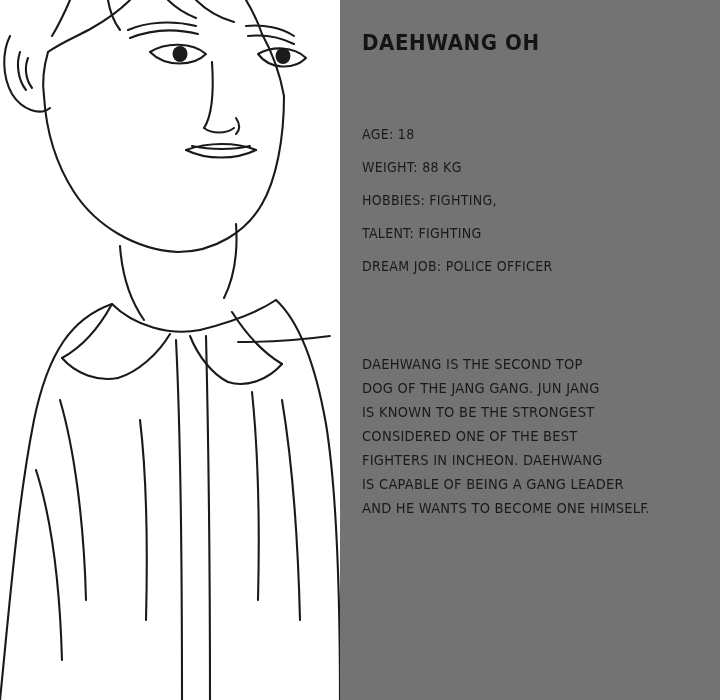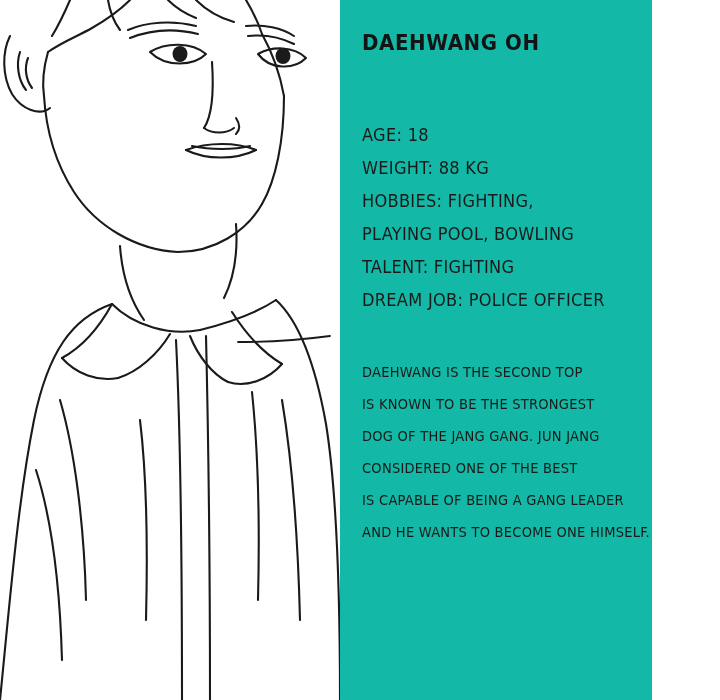--- a/index.html
+++ b/index.html
@@ -8,23 +8,23 @@
     background: #ffffff;
   }
   body {
     width: 720px;
     height: 700px;
     overflow: hidden;
     font-family: "Liberation Sans", sans-serif;
   }
   #page {
     position: relative;
-    width: 652px;
+    width: 720px;
     height: 700px;
-    background: #14b8a6;
+    background: #737373;
   }
 
   
   #artwork {
     position: absolute;
     left: 0;
     top: 0;
     width: 340px;
     height: 700px;
     overflow: hidden;
@@ -55,21 +55,21 @@
     white-space: nowrap;
   }
 
   .stats {
     position: absolute;
     left: 0;
     top: 118px;
     width: 330px;
   }
   .stat-line {
-    font-size: 18px;
+    font-size: 14px;
     color: #1a1a1a;
     line-height: 33px;
     letter-spacing: 0.3px;
     text-transform: uppercase;
     white-space: nowrap;
     font-family: "DejaVu Sans Condensed", "Liberation Sans", sans-serif;
   }
 
   .bio {
     position: absolute;
@@ -78,21 +78,20 @@
     width: 340px;
   }
   .bio-line {
     font-size: 14.5px;
     color: #1a1a1a;
     line-height: 24px;
     letter-spacing: 0.25px;
     text-transform: uppercase;
     white-space: nowrap;
     font-family: "DejaVu Sans Condensed", "Liberation Sans", sans-serif;
-    margin-top: 8px;
   }
 </style>
 </head>
 <body>
 
 <div id="page">
 
   <div id="artwork">
     <svg width="340" height="700" viewBox="0 0 340 700" xmlns="http://www.w3.org/2000/svg">
       <rect x="0" y="0" width="340" height="700" fill="#ffffff"></rect>
@@ -165,28 +164,28 @@
   </div>
 
   <div id="profile">
 
     <div class="char-name">Daehwang Oh</div>
 
     <div class="stats">
       <div class="stat-line">Age: 18</div>
       <div class="stat-line">Weight: 88 kg</div>
       <div class="stat-line">Hobbies: Fighting,</div>
-      <div class="stat-line">playing pool, bowling</div>
       <div class="stat-line">Talent: Fighting</div>
       <div class="stat-line">Dream job: Police officer</div>
     </div>
 
     <div class="bio">
       <div class="bio-line">Daehwang is the second top</div>
+      <div class="bio-line">dog of the Jang gang. Jun Jang</div>
       <div class="bio-line">is known to be the strongest</div>
-      <div class="bio-line">dog of the Jang gang. Jun Jang</div>
       <div class="bio-line">considered one of the best</div>
+      <div class="bio-line">fighters in Incheon. Daehwang</div>
       <div class="bio-line">is capable of being a gang leader</div>
       <div class="bio-line">and he wants to become one himself.</div>
     </div>
 
   </div>
 </div>
 
 </body></html>

